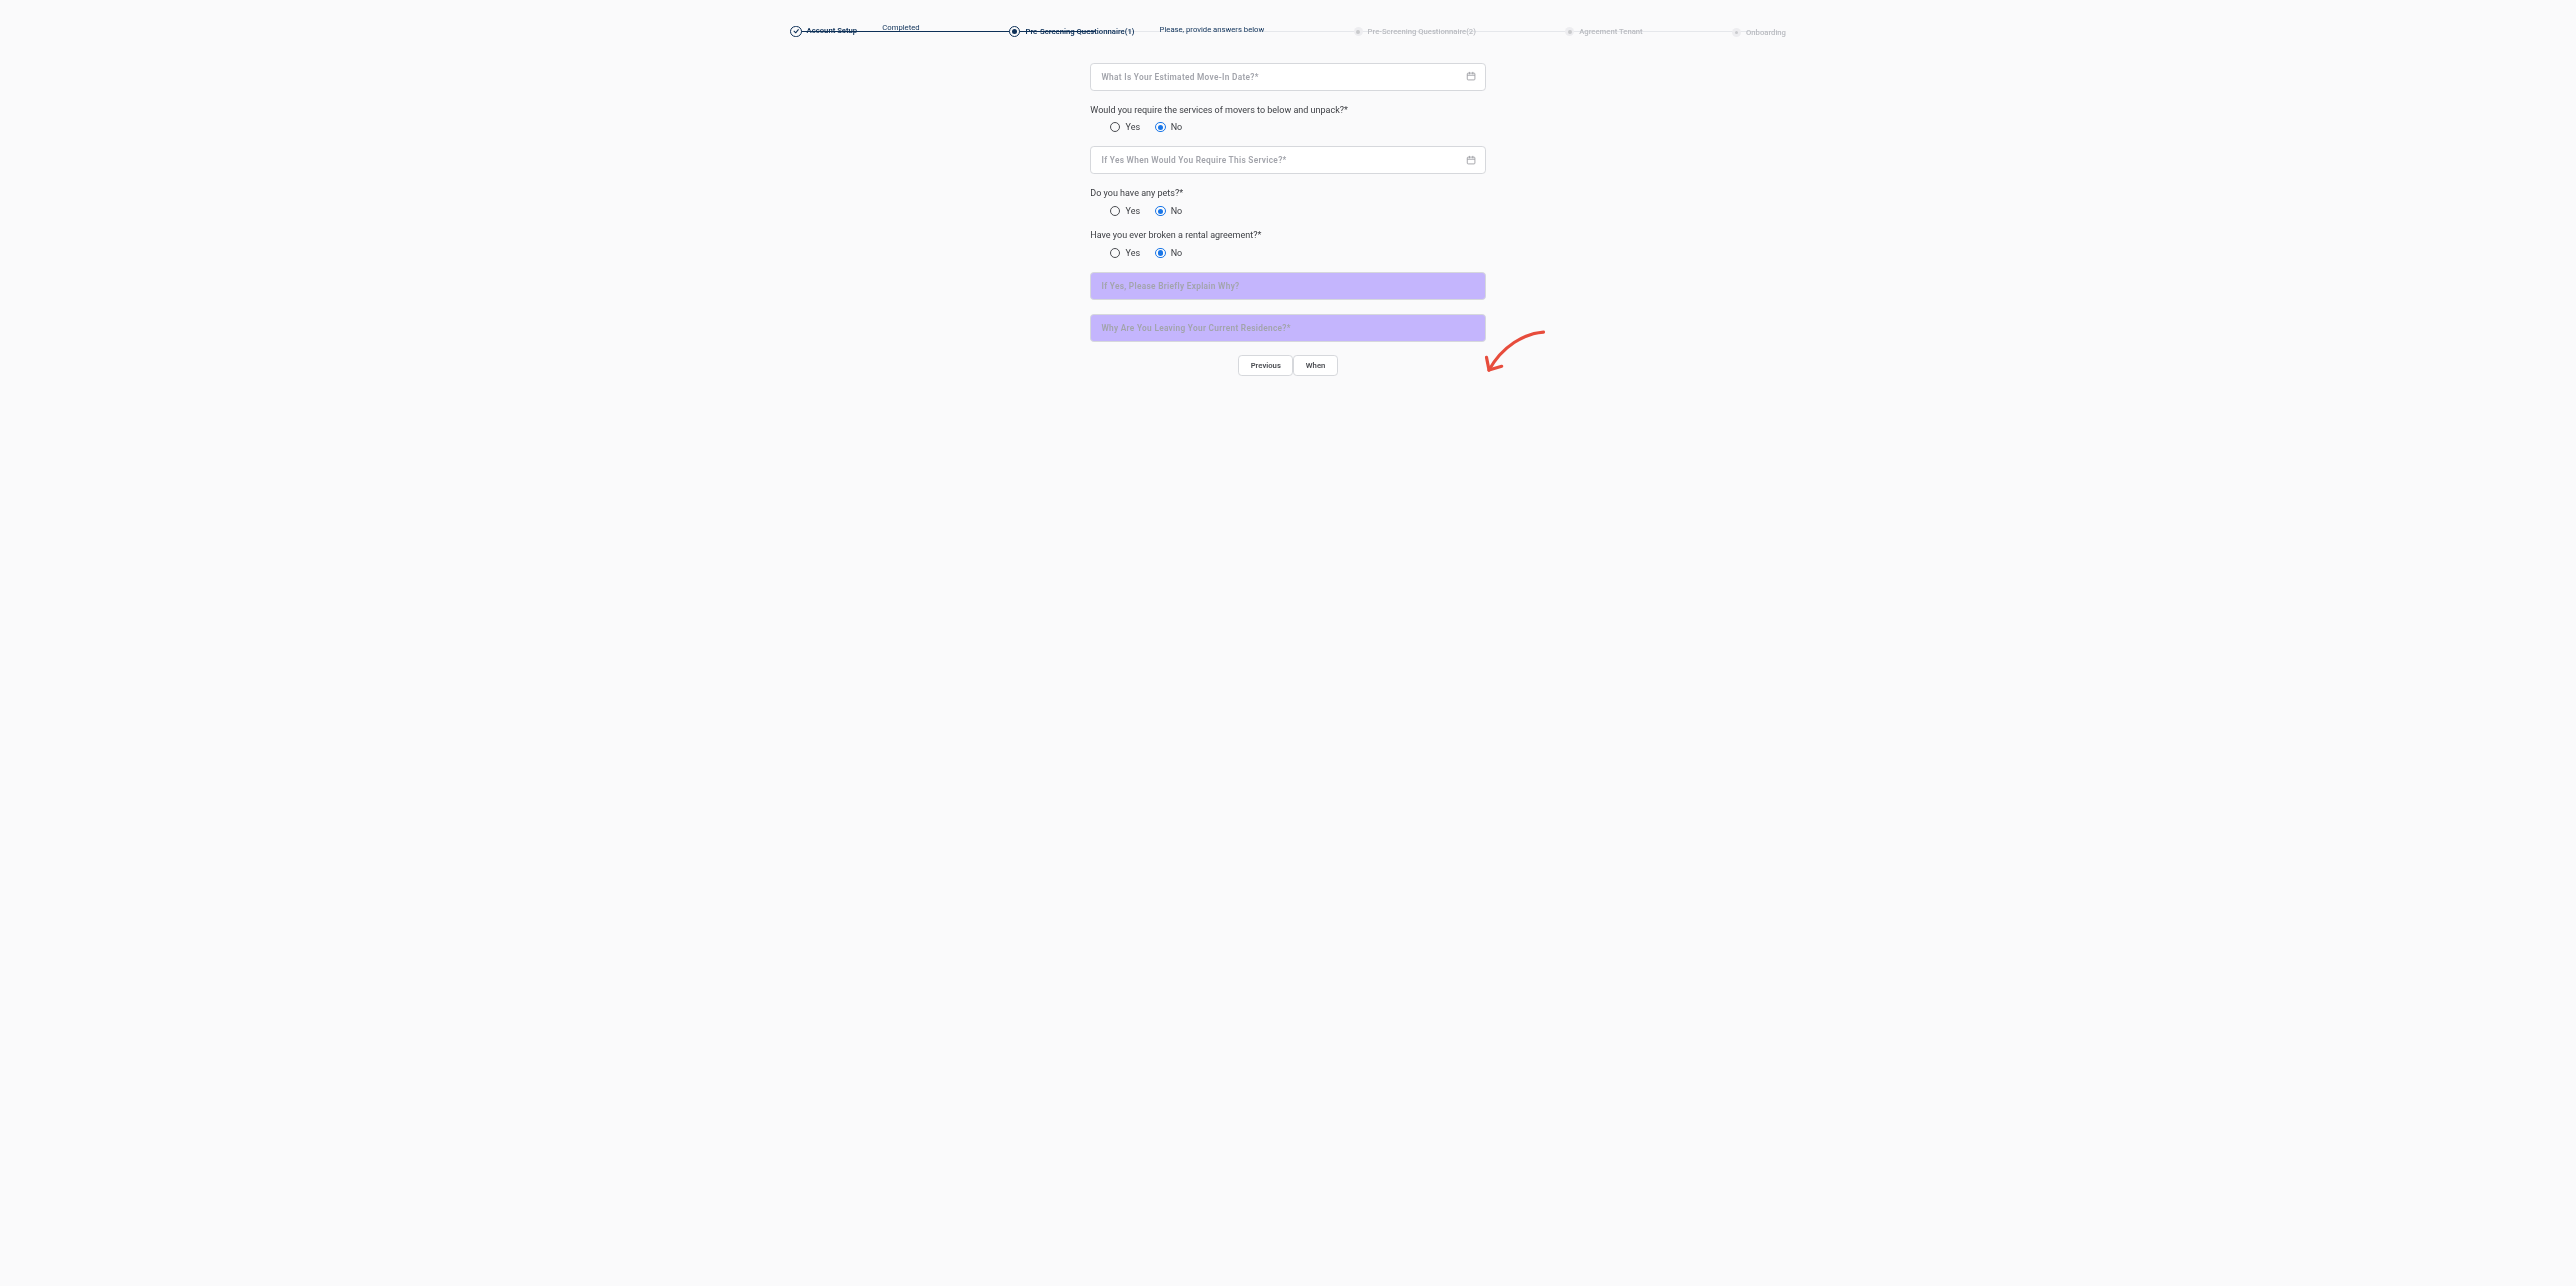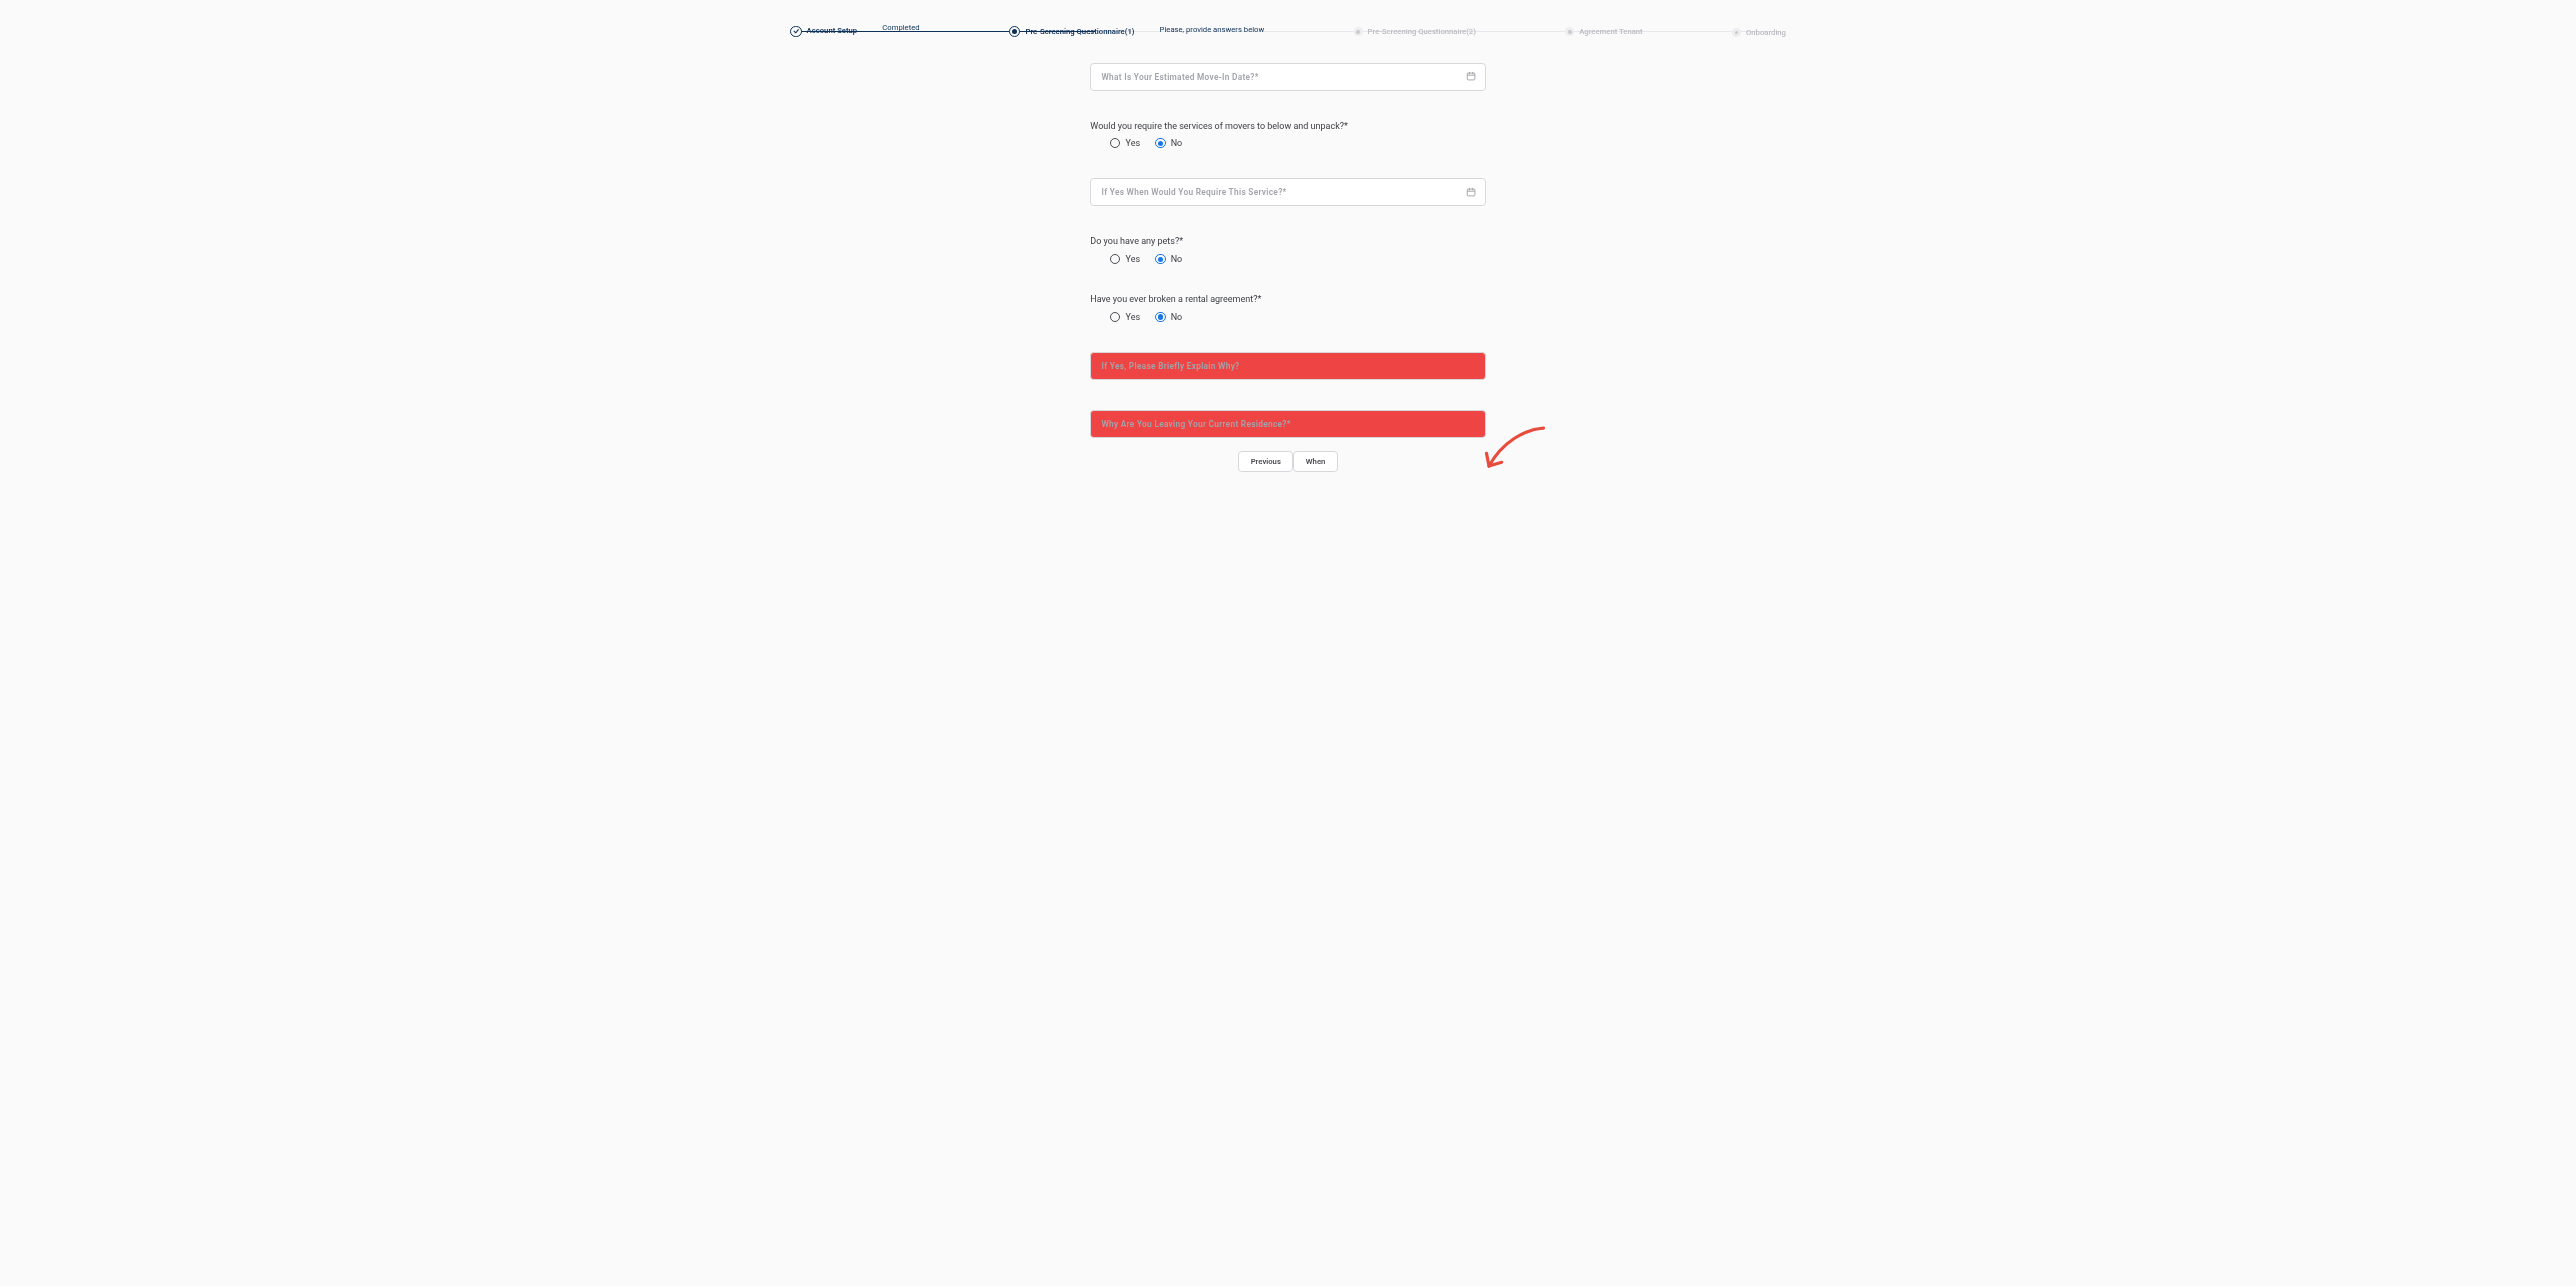--- a/index.html
+++ b/index.html
@@ -128,32 +128,32 @@
     }
     .step.pending .step-label { color: #b9bbc0; font-weight: 500; }
     
     .form-wrap {
       max-width: 421px;
       margin: 25.5px auto 0;
       padding: 0 12.8px;
       position: relative;
     }
     .field {
-      margin-bottom: 30px;
+      margin-bottom: 14px;
     }
     .input {
       width: 100%;
       height: 28px;
       border: 0.6px solid #d6d8dc;
       border-radius: 3.8px;
       padding: 0 10.2px;
       font-size: 8.3px;
       font-weight: 600;
       color: #333;
-      background: #ef4444;
+      background: #c4b5fd;
       display: flex;
       align-items: center;
       justify-content: space-between;
       gap: 7.7px;
       outline: none;
       font-family: inherit;
       letter-spacing: 0.3px;
     }
     .input::placeholder {
       color: #a2a4ab;

